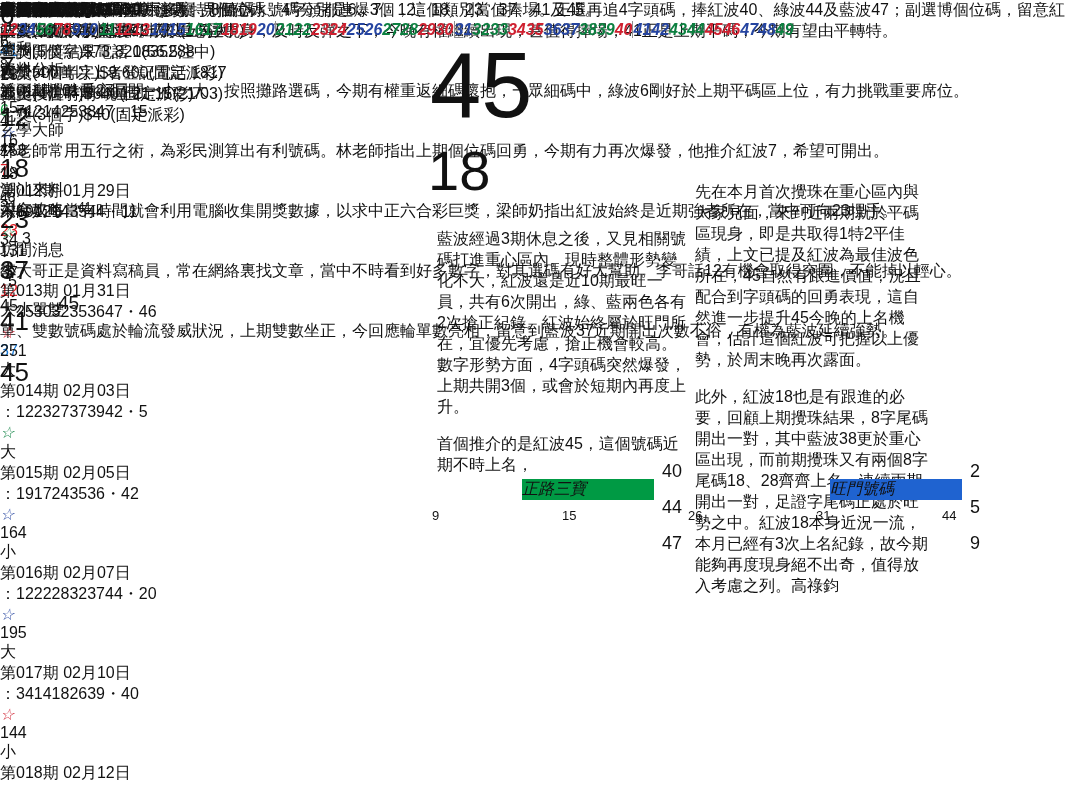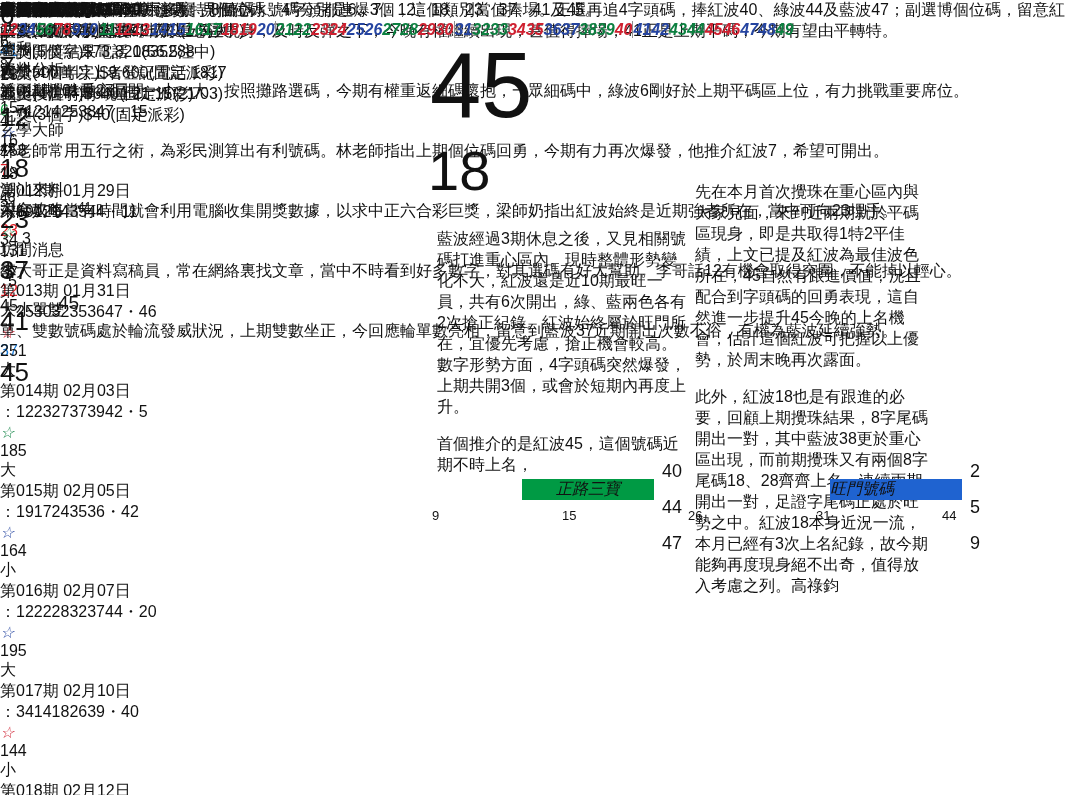--- a/index.html
+++ b/index.html
@@ -310,21 +310,21 @@
     </div>
     <div class="bars">
       <i><b style="width:15px;height:14px;background:#cc2a22;"></b></i>
       <i><b style="width:17px;height:30px;background:#3b6fd4;"></b></i>
       <i><b style="width:14px;height:21px;background:#2fa84f;"></b></i>
     </div>
   </div>
   <div class="abs sp-title">特別有緣</div>
   <div class="abs sp-sub">快發財</div>
   <div class="abs sp-text" id="sptext"><span style="display:inline-block;width:2em;"></span>上期特碼轉開4字頭碼，見個位碼、4字頭都連爆3個，這個類別當值捧場。正選再追4字頭碼，捧紅波<span class="cnum">40</span>、綠波<span class="cnum">44</span>及藍波<span class="cnum">47</span>；副選博個位碼，留意紅波<span class="cnum">2</span>、綠波<span class="cnum">5</span>及藍波<span class="cnum">9</span>。</div>
-  <div class="abs trio-banner" style="left:522px;top:479px;width:132px;background:#009a44;text-align:center;">
+  <div class="abs trio-banner" style="left:522px;top:479px;width:132px;background:#009a44;">
     <i>正路三寶</i>
   </div>
   <div class="abs trio-balls" style="left:662px;top:461px;" id="trio1">
       <div class="ball" style="height: 36px; width: 36px; --c: #cf2030; --bw: 5px; font-size: 18px;"><span>40</span></div>
       <div class="ball" style="height: 36px; width: 36px; --c: #0c8040; --bw: 5px; font-size: 18px;"><span>44</span></div>
       <div class="ball" style="height: 36px; width: 36px; --c: #2544a0; --bw: 5px; font-size: 18px;"><span>47</span></div>
     </div>
   <div class="abs trio-banner" style="left:830px;top:479px;width:132px;background:#1f63d0;">
     <i>旺門號碼</i>
   </div>
@@ -390,21 +390,20 @@
         <div class="lab">第013期 01月31日</div>
         <div class="nums">：<span class="mini">25</span><span class="mini">30</span><span class="mini">32</span><span class="mini">35</span><span class="mini">36</span><span class="mini">47</span><span class="dot">・</span><span class="mini">46</span></div>
         <div class="cells"><i class=""><span class="e"></span></i><i class=""><span class="e"></span></i><i class=""><span class="e"></span></i><i class=""><span class="e"></span></i><i class=""><span class="e"></span></i><i class=""><span class="e"></span></i><i class=""><span class="e"></span></i><i class=""><span class="e"></span></i><i class=""><span class="e"></span></i><i class=""><span class="e"></span></i><i class=" div10"><span class="e"></span></i><i class=""><span class="e"></span></i><i class=""><span class="e"></span></i><i class=""><span class="e"></span></i><i class=""><span class="e"></span></i><i class=""><span class="e"></span></i><i class=""><span class="e"></span></i><i class=""><span class="e"></span></i><i class=""><span class="e"></span></i><i class=""><span class="e"></span></i><i class=" div10"><span class="e"></span></i><i class=""><span class="e"></span></i><i class=""><span class="e"></span></i><i class=""><span class="e"></span></i><i class=""><span class="d" style="background:#2544a0"></span></i><i class=""><span class="e"></span></i><i class=""><span class="e"></span></i><i class=""><span class="e"></span></i><i class=""><span class="e"></span></i><i class=""><span class="d" style="background:#cf2030"></span></i><i class=" div10"><span class="e"></span></i><i class=""><span class="d" style="background:#0c8040"></span></i><i class=""><span class="e"></span></i><i class=""><span class="e"></span></i><i class=""><span class="d" style="background:#cf2030"></span></i><i class=""><span class="d" style="background:#2544a0"></span></i><i class=""><span class="e"></span></i><i class=""><span class="e"></span></i><i class=""><span class="e"></span></i><i class=""><span class="e"></span></i><i class=" div10"><span class="e"></span></i><i class=""><span class="e"></span></i><i class=""><span class="e"></span></i><i class=""><span class="e"></span></i><i class=""><span class="e"></span></i><i class=""><span class="st" style="color:#cf2030">☆</span></i><i class=""><span class="d" style="background:#2544a0"></span></i><i class=""><span class="e"></span></i><i class=""><span class="e"></span></i></div>
         <div class="sum">251</div>
         <div class="size">大</div>
       </div>
       <div class="rt-row shade">
         <div class="lab">第014期 02月03日</div>
         <div class="nums">：<span class="mini">12</span><span class="mini">23</span><span class="mini">27</span><span class="mini">37</span><span class="mini">39</span><span class="mini">42</span><span class="dot">・</span><span class="mini">5</span></div>
         <div class="cells"><i class=""><span class="e"></span></i><i class=""><span class="e"></span></i><i class=""><span class="e"></span></i><i class=""><span class="e"></span></i><i class=""><span class="st" style="color:#0c8040">☆</span></i><i class=""><span class="e"></span></i><i class=""><span class="e"></span></i><i class=""><span class="e"></span></i><i class=""><span class="e"></span></i><i class=""><span class="e"></span></i><i class=" div10"><span class="e"></span></i><i class=""><span class="d" style="background:#cf2030"></span></i><i class=""><span class="e"></span></i><i class=""><span class="e"></span></i><i class=""><span class="e"></span></i><i class=""><span class="e"></span></i><i class=""><span class="e"></span></i><i class=""><span class="e"></span></i><i class=""><span class="e"></span></i><i class=""><span class="e"></span></i><i class=" div10"><span class="e"></span></i><i class=""><span class="e"></span></i><i class=""><span class="d" style="background:#cf2030"></span></i><i class=""><span class="e"></span></i><i class=""><span class="e"></span></i><i class=""><span class="e"></span></i><i class=""><span class="d" style="background:#0c8040"></span></i><i class=""><span class="e"></span></i><i class=""><span class="e"></span></i><i class=""><span class="e"></span></i><i class=" div10"><span class="e"></span></i><i class=""><span class="e"></span></i><i class=""><span class="e"></span></i><i class=""><span class="e"></span></i><i class=""><span class="e"></span></i><i class=""><span class="e"></span></i><i class=""><span class="d" style="background:#2544a0"></span></i><i class=""><span class="e"></span></i><i class=""><span class="d" style="background:#0c8040"></span></i><i class=""><span class="e"></span></i><i class=" div10"><span class="e"></span></i><i class=""><span class="d" style="background:#2544a0"></span></i><i class=""><span class="e"></span></i><i class=""><span class="e"></span></i><i class=""><span class="e"></span></i><i class=""><span class="e"></span></i><i class=""><span class="e"></span></i><i class=""><span class="e"></span></i><i class=""><span class="e"></span></i></div>
-        <div class="sum">185</div>
         <div class="size">大</div>
       </div>
       <div class="rt-row">
         <div class="lab">第015期 02月05日</div>
         <div class="nums">：<span class="mini">1</span><span class="mini">9</span><span class="mini">17</span><span class="mini">24</span><span class="mini">35</span><span class="mini">36</span><span class="dot">・</span><span class="mini">42</span></div>
         <div class="cells"><i class=""><span class="d" style="background:#cf2030"></span></i><i class=""><span class="e"></span></i><i class=""><span class="e"></span></i><i class=""><span class="e"></span></i><i class=""><span class="e"></span></i><i class=""><span class="e"></span></i><i class=""><span class="e"></span></i><i class=""><span class="e"></span></i><i class=""><span class="d" style="background:#2544a0"></span></i><i class=""><span class="e"></span></i><i class=" div10"><span class="e"></span></i><i class=""><span class="e"></span></i><i class=""><span class="e"></span></i><i class=""><span class="e"></span></i><i class=""><span class="e"></span></i><i class=""><span class="e"></span></i><i class=""><span class="d" style="background:#0c8040"></span></i><i class=""><span class="e"></span></i><i class=""><span class="e"></span></i><i class=""><span class="e"></span></i><i class=" div10"><span class="e"></span></i><i class=""><span class="e"></span></i><i class=""><span class="e"></span></i><i class=""><span class="d" style="background:#cf2030"></span></i><i class=""><span class="e"></span></i><i class=""><span class="e"></span></i><i class=""><span class="e"></span></i><i class=""><span class="e"></span></i><i class=""><span class="e"></span></i><i class=""><span class="e"></span></i><i class=" div10"><span class="e"></span></i><i class=""><span class="e"></span></i><i class=""><span class="e"></span></i><i class=""><span class="e"></span></i><i class=""><span class="d" style="background:#cf2030"></span></i><i class=""><span class="d" style="background:#2544a0"></span></i><i class=""><span class="e"></span></i><i class=""><span class="e"></span></i><i class=""><span class="e"></span></i><i class=""><span class="e"></span></i><i class=" div10"><span class="e"></span></i><i class=""><span class="st" style="color:#2544a0">☆</span></i><i class=""><span class="e"></span></i><i class=""><span class="e"></span></i><i class=""><span class="e"></span></i><i class=""><span class="e"></span></i><i class=""><span class="e"></span></i><i class=""><span class="e"></span></i><i class=""><span class="e"></span></i></div>
         <div class="sum">164</div>
         <div class="size">小</div>
       </div>
       <div class="rt-row shade">

